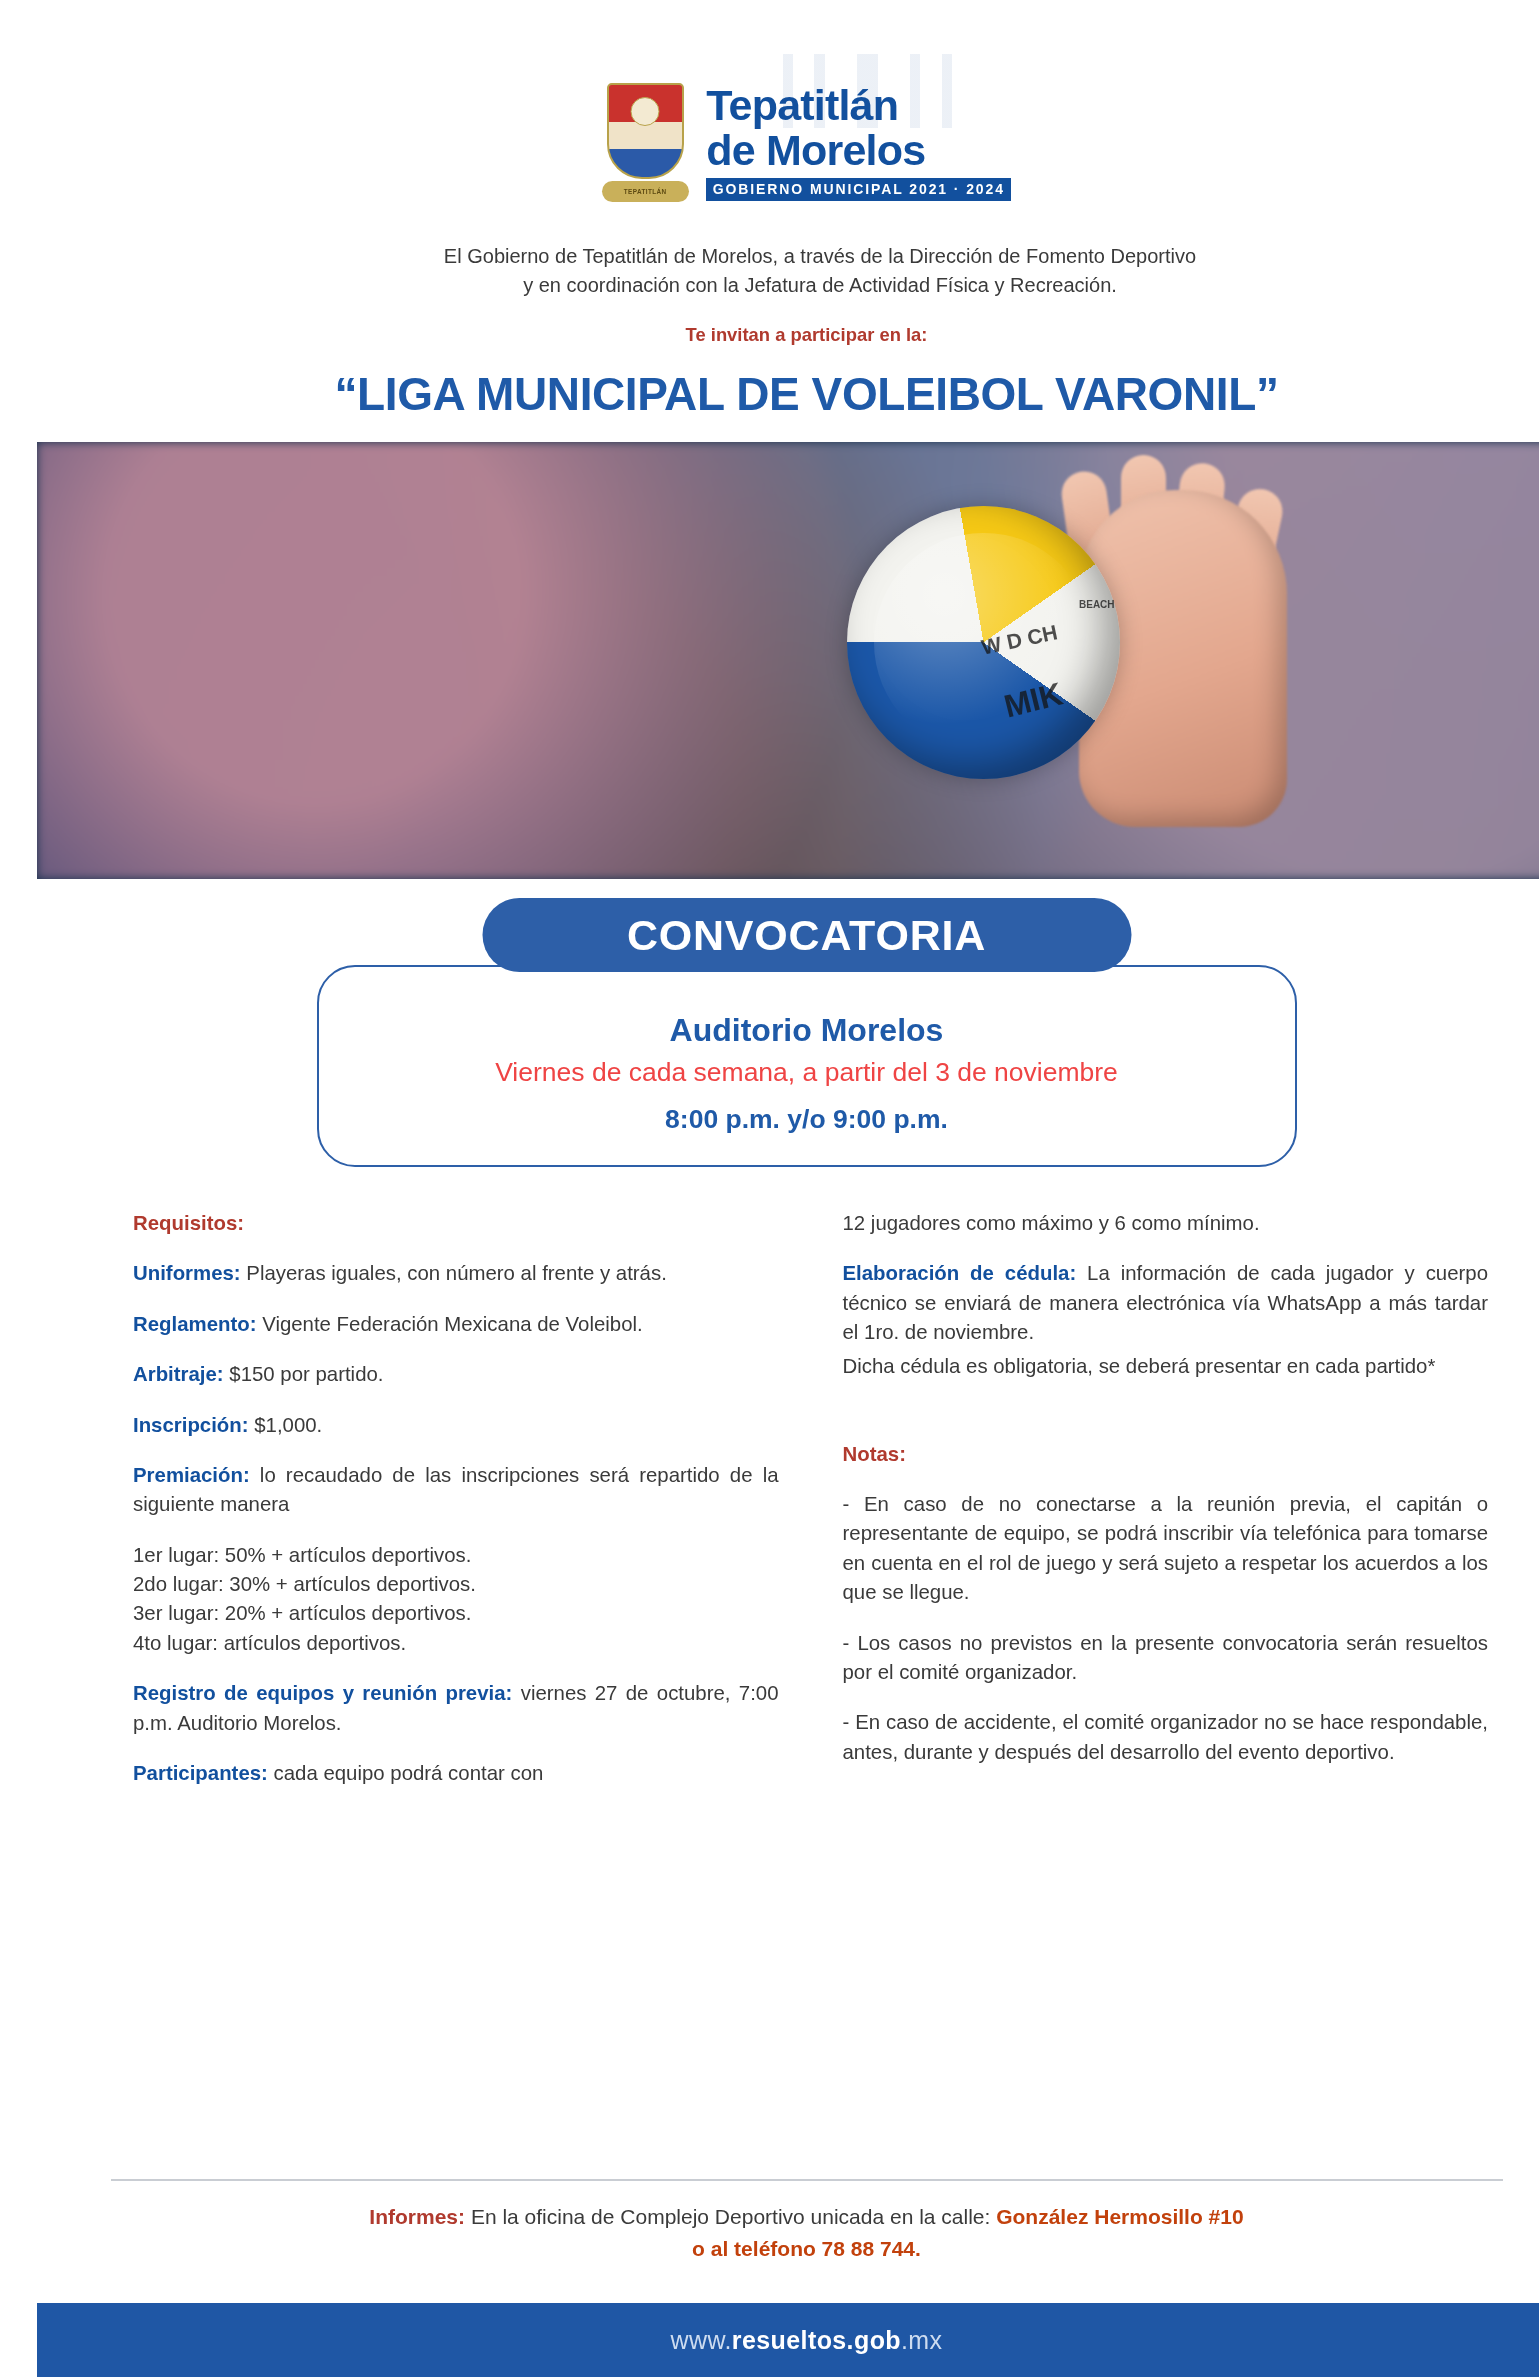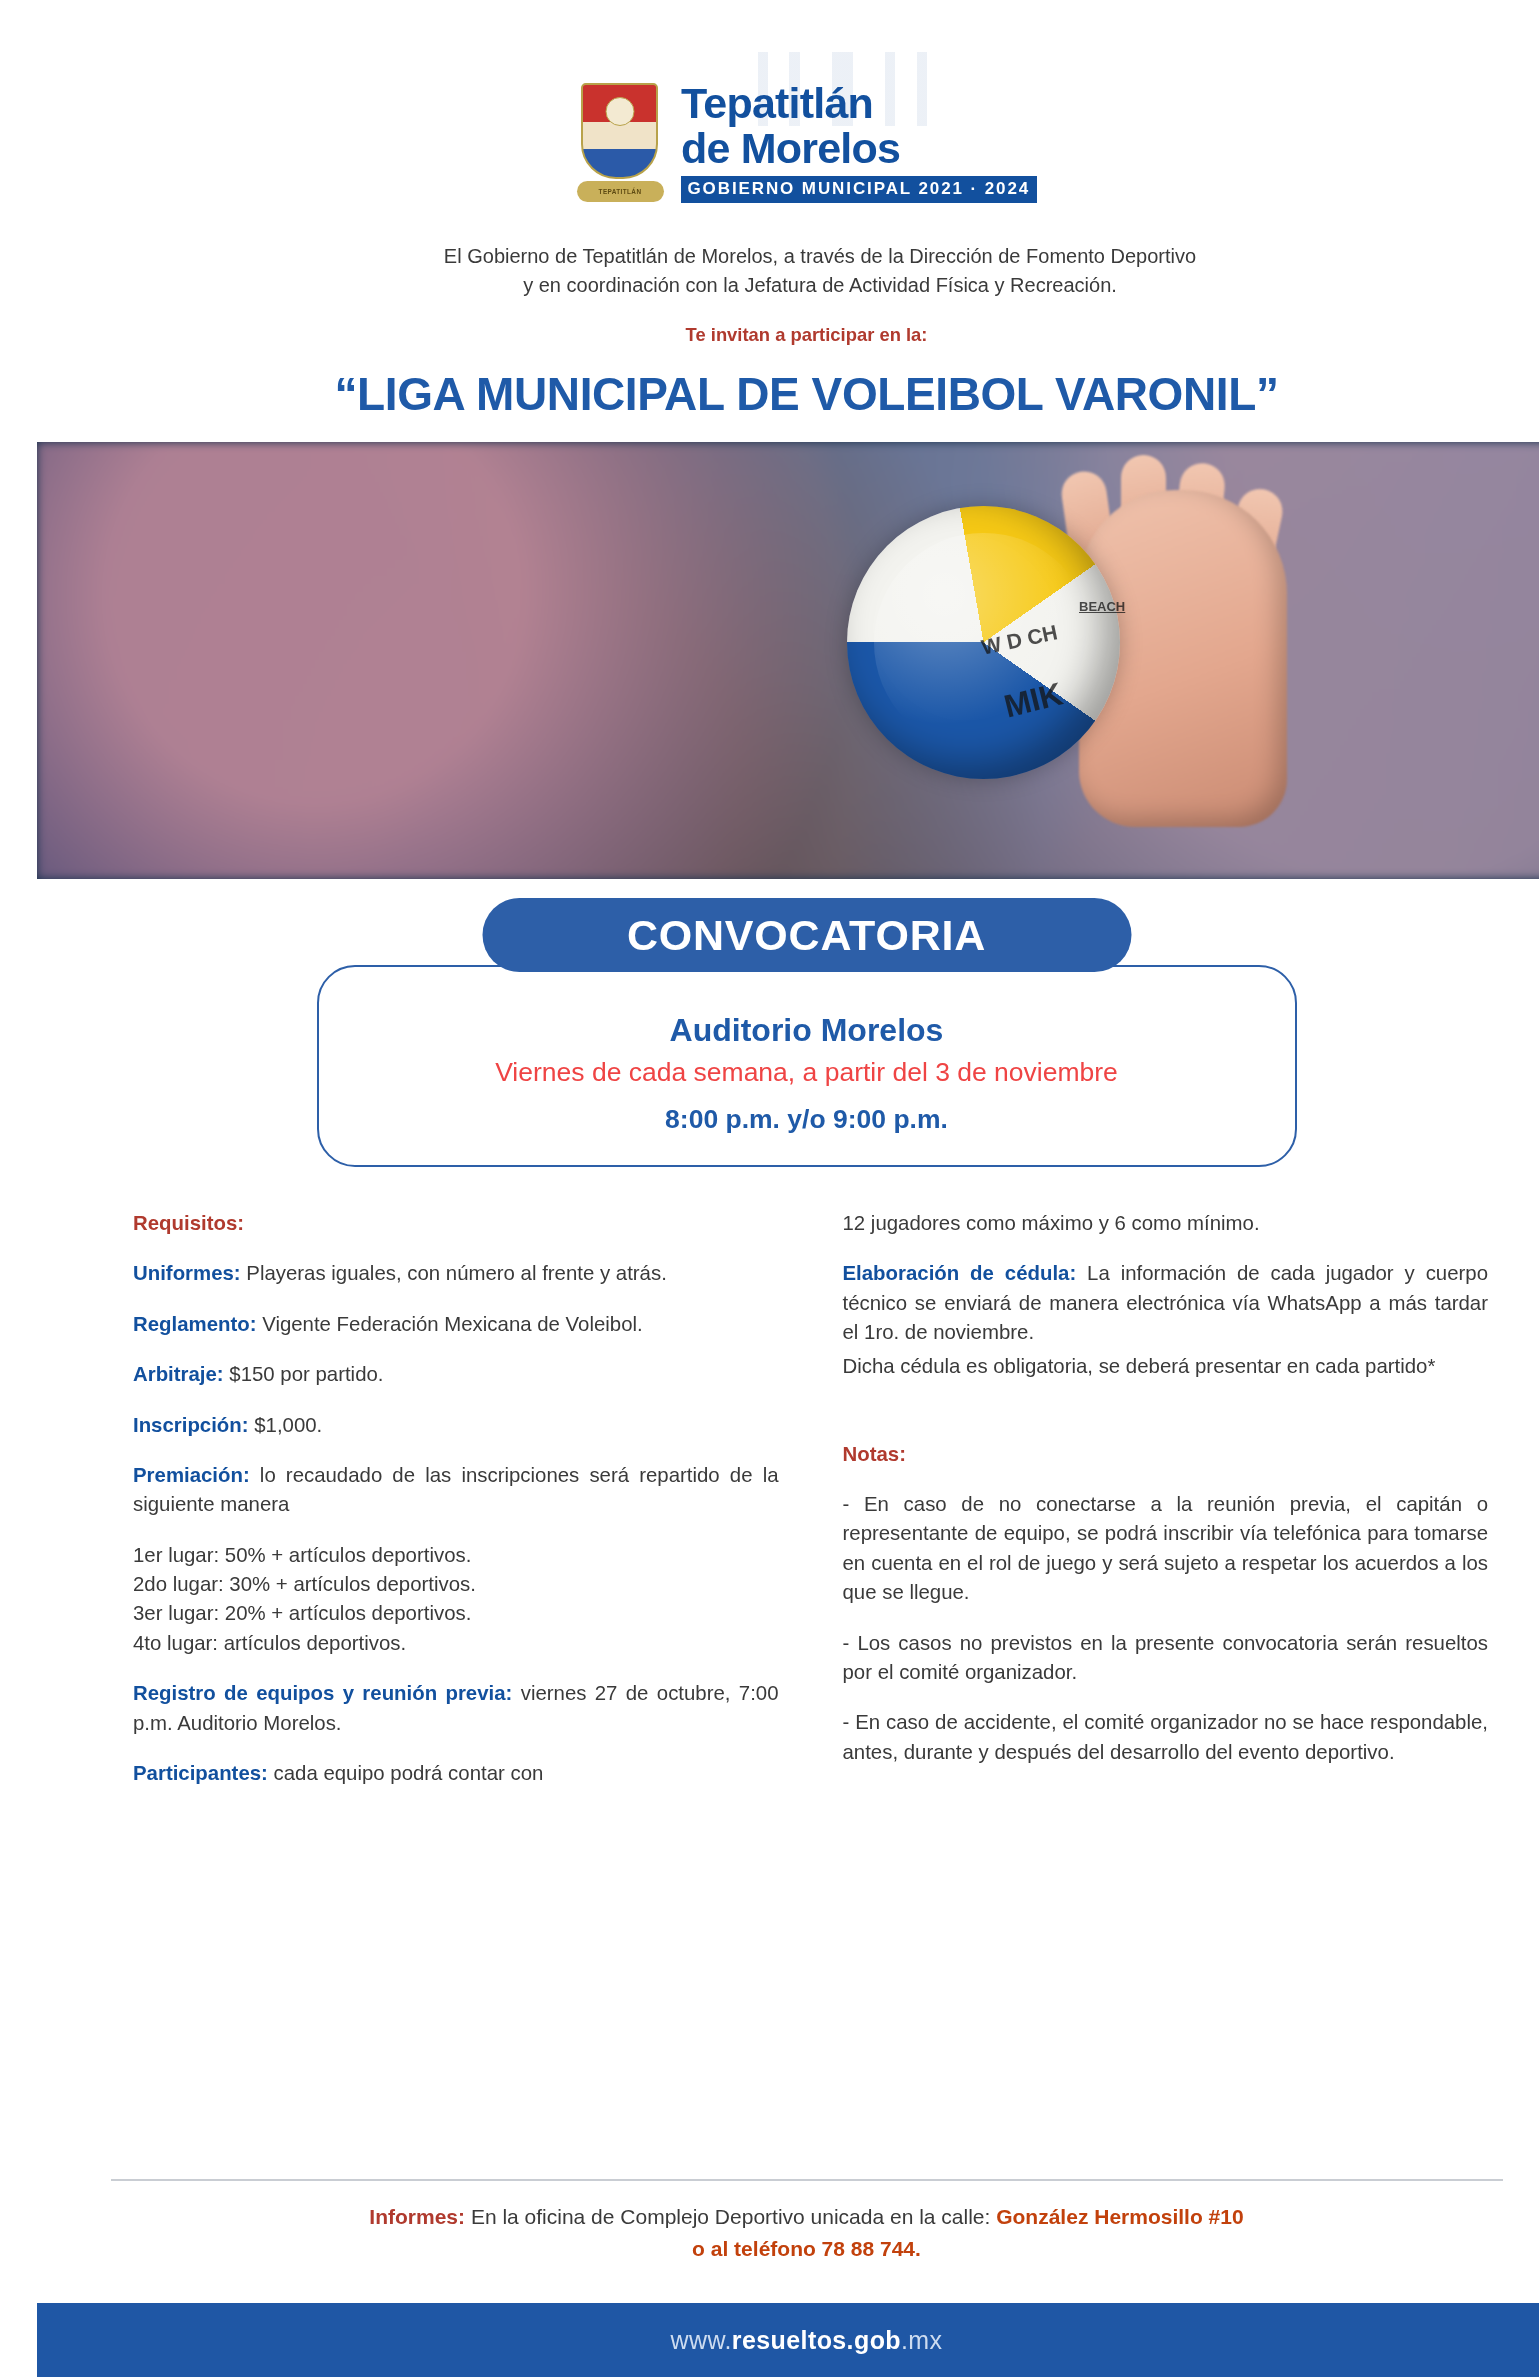--- a/index.html
+++ b/index.html
@@ -81,21 +81,21 @@
     font-size: 43px;
     line-height: 1.04;
     letter-spacing: -0.8px;
   }
   .wordmark .gobband {
     position: relative;
     z-index: 1;
     margin-top: 4.8px;
     background: #12509e;
     color: #ffffff;
-    font-size: 17px;
+    font-size: 14px;
     letter-spacing: 1.9px;
     font-weight: bold;
     text-align: center;
     padding: 3.2px 6.4px 4px;
   }
 
   
   .intro {
     margin-top: 35px;
     text-align: center;
@@ -336,21 +336,21 @@
   <div class="hero">
     <div class="bg"></div>
     <div class="finger f1"></div>
     <div class="finger f2"></div>
     <div class="finger f3"></div>
     <div class="finger f4"></div>
     <div class="hand"></div>
     <div class="ball"></div>
     <div class="ball-text" style="left:944px; top:186px; font-size:21px; transform:rotate(-12deg);">W   D CH</div>
     <div class="ball-text" style="left:967px; top:240px; font-size:32px; transform:rotate(-14deg);">MIK</div>
-    <div class="ball-text" style="left:1042px; top:157px; font-size:13px;text-decoration:underline;">BEACH</div>
+    <div class="ball-text" style="left:1042px; top:157px; font-size:10px;">BEACH</div>
   </div>
 
   <div class="infocard">
     <div class="place">Auditorio Morelos</div>
     <div class="when">Viernes de cada semana, a partir del 3 de noviembre</div>
     <div class="hours">8:00 p.m. y/o 9:00 p.m.</div>
   </div>
   <div class="badge">CONVOCATORIA</div>
 
   <div class="body-cols">

